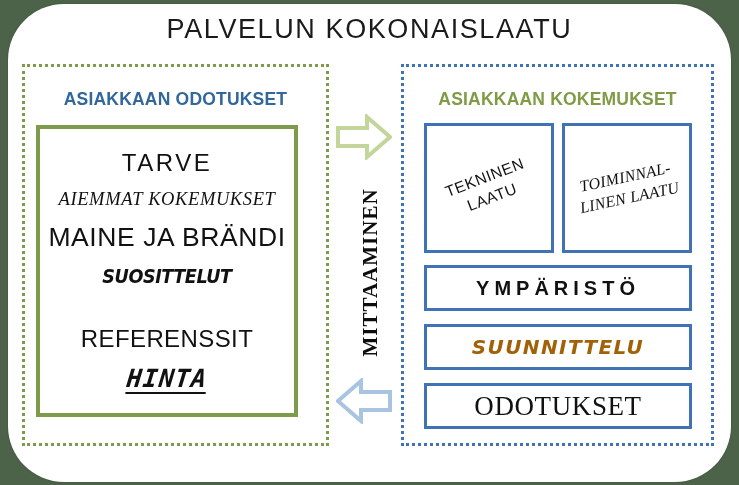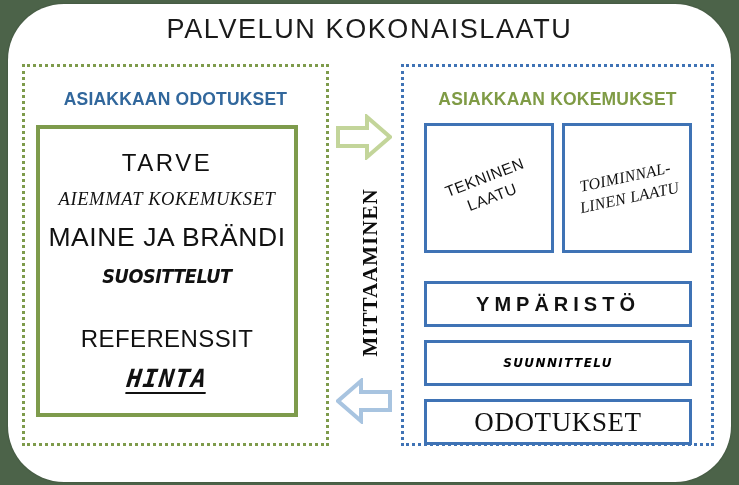--- a/index.html
+++ b/index.html
@@ -210,40 +210,39 @@
     color: #111111;
   }
 
   .q-bar {
     left: 20px;
     width: 268px;
     height: 46px;
     display: flex;
     align-items: center;
     justify-content: center;
-    margin-top: 16px;
   }
   .q-bar.b1 { top: 198px; }
   .q-bar.b2 { top: 257px; }
   .q-bar.b3 { top: 316px; }
 
   .q-ymparisto {
     font-family: "Liberation Sans", sans-serif;
     font-weight: bold;
     font-size: 20px;
     letter-spacing: 5px;
     color: #111111;
   }
   .q-suunnittelu {
     font-family: "DejaVu Sans", sans-serif;
     font-weight: bold;
     font-style: italic;
-    font-size: 12px;
+    font-size: 20px;
     letter-spacing: 1.4px;
-    color: #000000;
+    color: #a16207;
   }
   .q-tuotanto {
     font-family: "Liberation Serif", serif;
     font-weight: 400;
     font-size: 27px;
     letter-spacing: 0.6px;
     color: #111111;
   }
 
   

